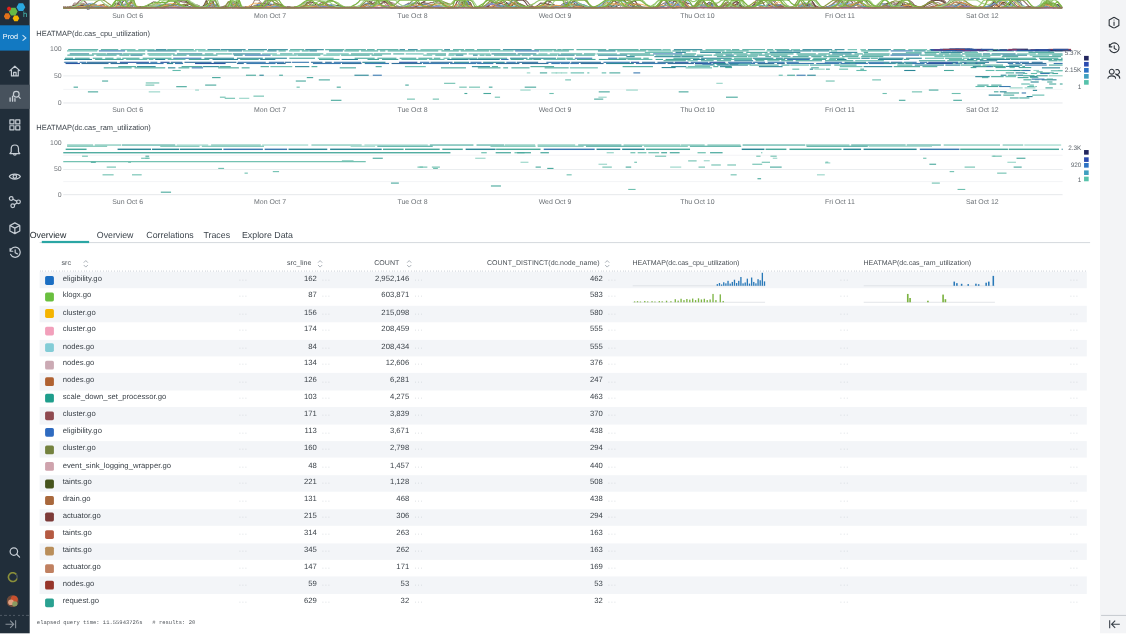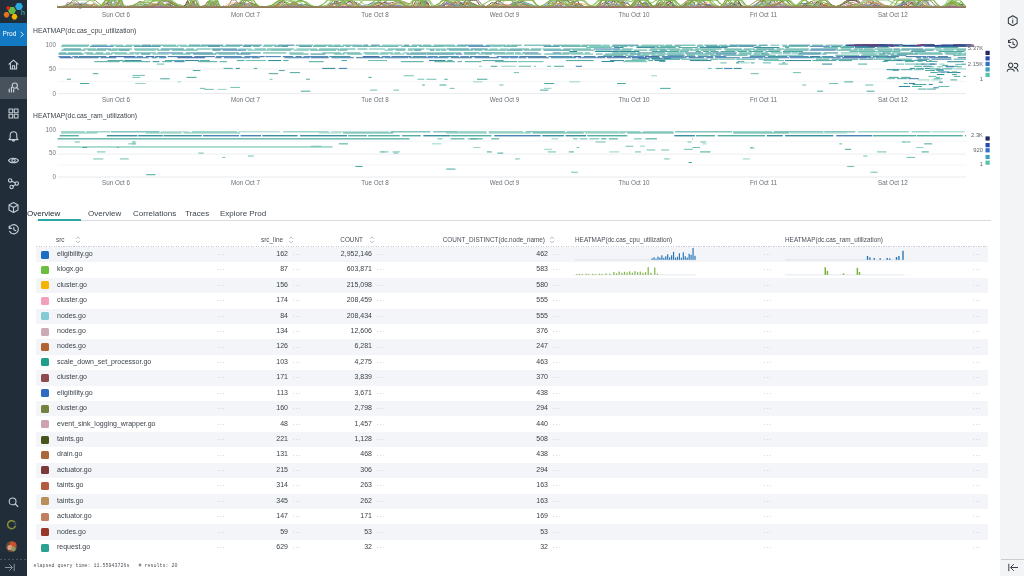--- a/index.html
+++ b/index.html
@@ -920,21 +920,21 @@
     <rect x="958.5" y="25.4" width="4.2" height="4.2" fill="#23265f"></rect>
     <rect x="958.5" y="32.0" width="4.2" height="4.2" fill="#2c4bb0"></rect>
     <rect x="958.5" y="37.2" width="4.2" height="4.2" fill="#2d72c4"></rect>
     <rect x="958.5" y="43.9" width="4.2" height="4.2" fill="#3f9fc0"></rect>
     <rect x="958.5" y="49.6" width="4.2" height="4.2" fill="#56c2ab"></rect>
   </svg>
 <div style="position:absolute;left:27px;top:209px;font-size:8px;font-weight:400;color:#242b31">Overview</div>
 <div style="position:absolute;left:88px;top:209px;font-size:8px;font-weight:400;color:#3d454d">Overview</div>
 <div style="position:absolute;left:133px;top:209px;font-size:8px;font-weight:400;color:#3d454d">Correlations</div>
 <div style="position:absolute;left:185px;top:209px;font-size:8px;font-weight:400;color:#3d454d">Traces</div>
-<div style="position:absolute;left:220px;top:209px;font-size:8px;font-weight:400;color:#3d454d">Explore Prod</div>
+<div style="position:absolute;left:220px;top:209px;font-size:8px;font-weight:400;color:#3d454d">Explore Data</div>
 <div style="position:absolute;left:36px;top:220px;width:955px;height:1px;background:#d8dce0"></div>
 <div style="position:absolute;left:38px;top:218.6px;width:43px;height:2.2px;background:#2ba6a4"></div>
 <div style="position:absolute;left:56px;top:235.5px;font-size:6.4px;color:#4a5056">src</div>
 <svg style="position:absolute;left:74.5px;top:236px" width="6" height="8">
     <path d="M1.1 2.8 L3.0 0.9 L4.9 2.8 M1.1 4.9 L3.0 6.8 L4.9 4.9" fill="none" stroke="#a6adb4" stroke-width="0.85"></path>
   </svg>
 <div style="position:absolute;left:200px;top:235.5px;width:83px;text-align:right;font-size:6.4px;color:#4a5056">src_line</div>
 <svg style="position:absolute;left:288px;top:236px" width="6" height="8">
     <path d="M1.1 2.8 L3.0 0.9 L4.9 2.8 M1.1 4.9 L3.0 6.8 L4.9 4.9" fill="none" stroke="#a6adb4" stroke-width="0.85"></path>
   </svg>

